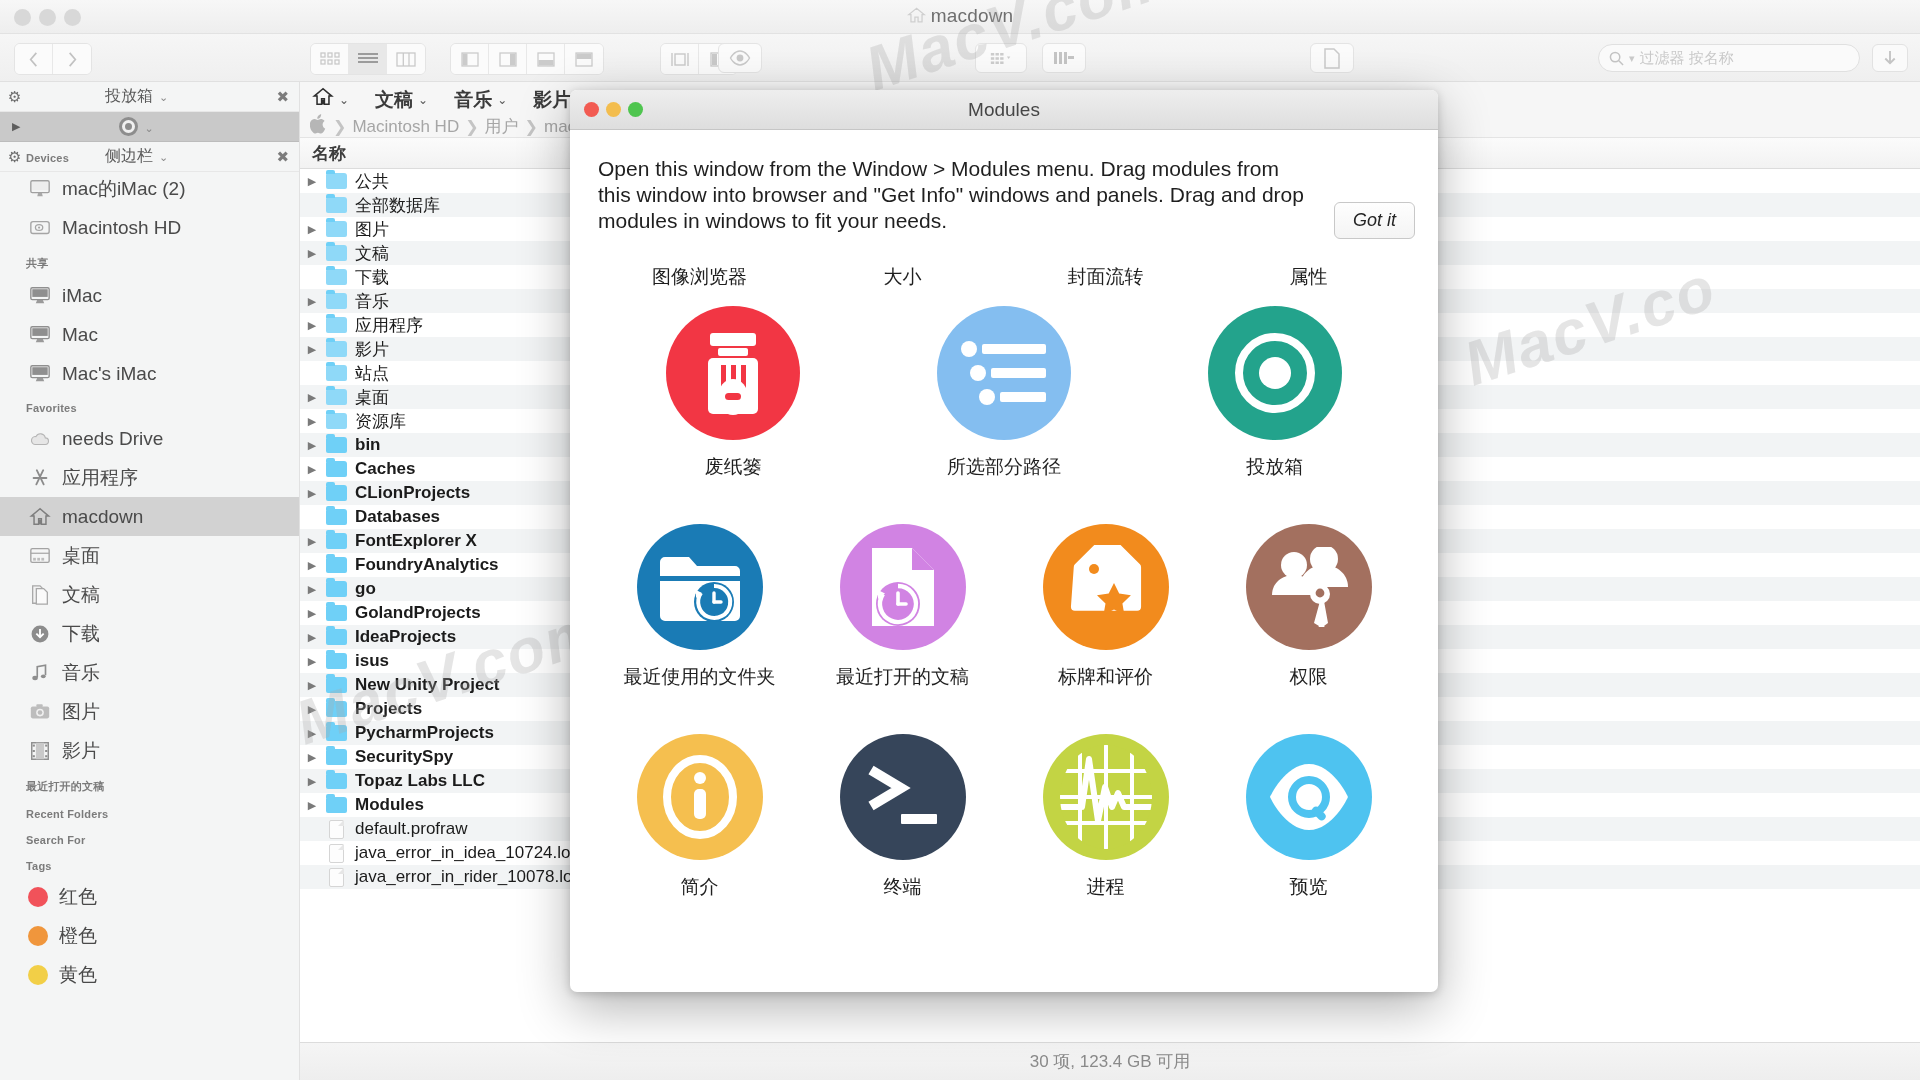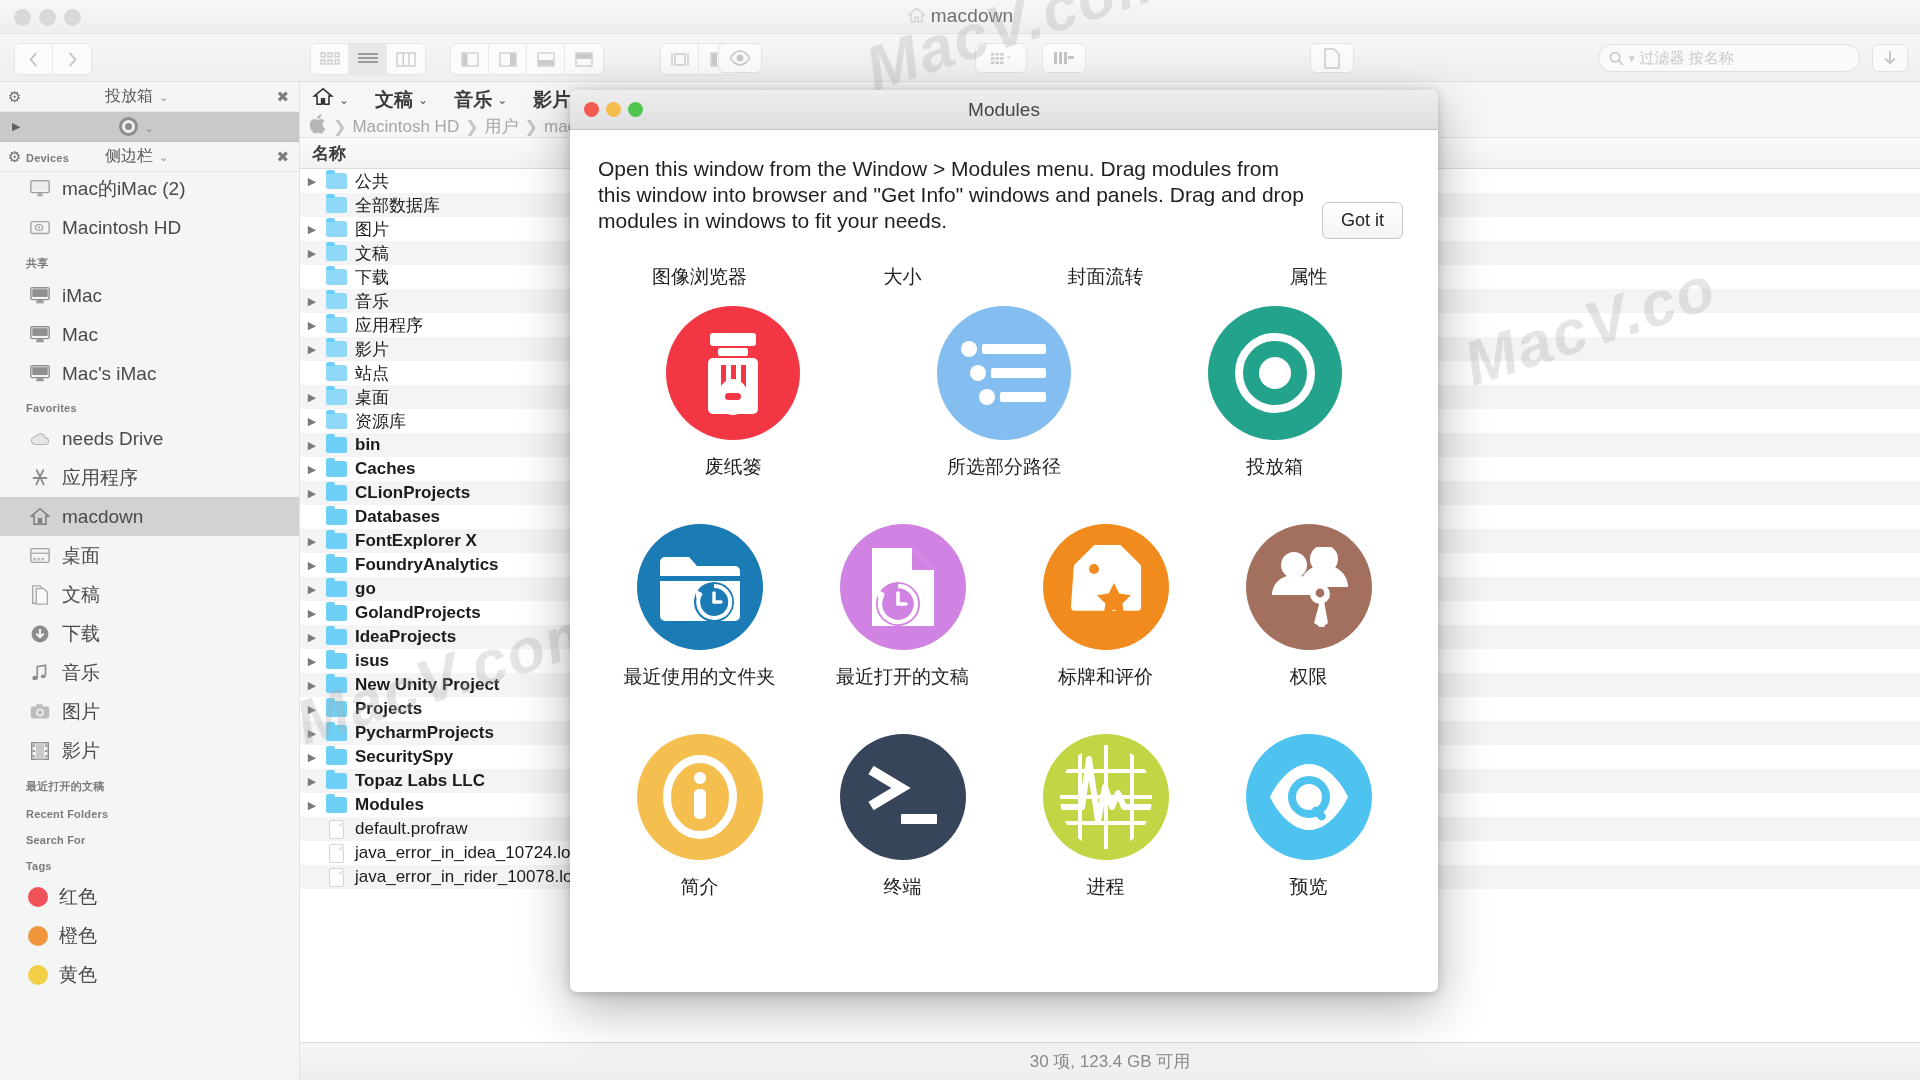--- a/index.html
+++ b/index.html
@@ -115,23 +115,23 @@
     background: #fff; border-radius: 7px;
     box-shadow: 0 16px 52px rgba(0,0,0,.30), 0 2px 10px rgba(0,0,0,.18);
     overflow: hidden;
   }
   .modbar { height: 40px; background: linear-gradient(#eeeeee,#dedede);
     border-bottom: 1px solid #c6c6c6; position: relative; }
   .modbar .tl2 { position: absolute; top: 12px; width: 15px; height: 15px; border-radius: 50%; }
   .modbar .title { line-height: 40px; text-align: center; font-size: 19px; color: #464646; }
   .modbody { padding: 26px 28px 0 28px; position: relative; }
   .modintro { font-size: 21px; line-height: 26px; color: #1f1f1f; width: 712px; }
-  .gotit { position: absolute; right: 35px; top: 72px; padding: 7px 18px; font-size: 18px;
+  .gotit { position: absolute; right: 23px; top: 72px; padding: 7px 18px; font-size: 18px;
     color: #252525; background: linear-gradient(#fefefe,#f4f4f4); border: 1px solid #c8c8c8;
-    border-radius: 6px; }
+    border-radius: 6px; font-style: italic; }
   .capnames { display: flex; margin-top: 30px; }
   .capnames div { flex: 1; text-align: center; font-size: 19px; color: #1f1f1f; }
   .modgrid { margin-top: 16px; }
   .modrow { display: flex; }
   .modcell { flex: 1; display: flex; flex-direction: column; align-items: center; }
   .icn { width: 134px; height: 134px; border-radius: 50%; display: flex; align-items: center;
     justify-content: center; }
   .icn.row23 { width: 126px; height: 126px; }
   .modlabel { margin-top: 14px; font-size: 19px; color: #1f1f1f; }
   .rowgap { height: 44px; }

